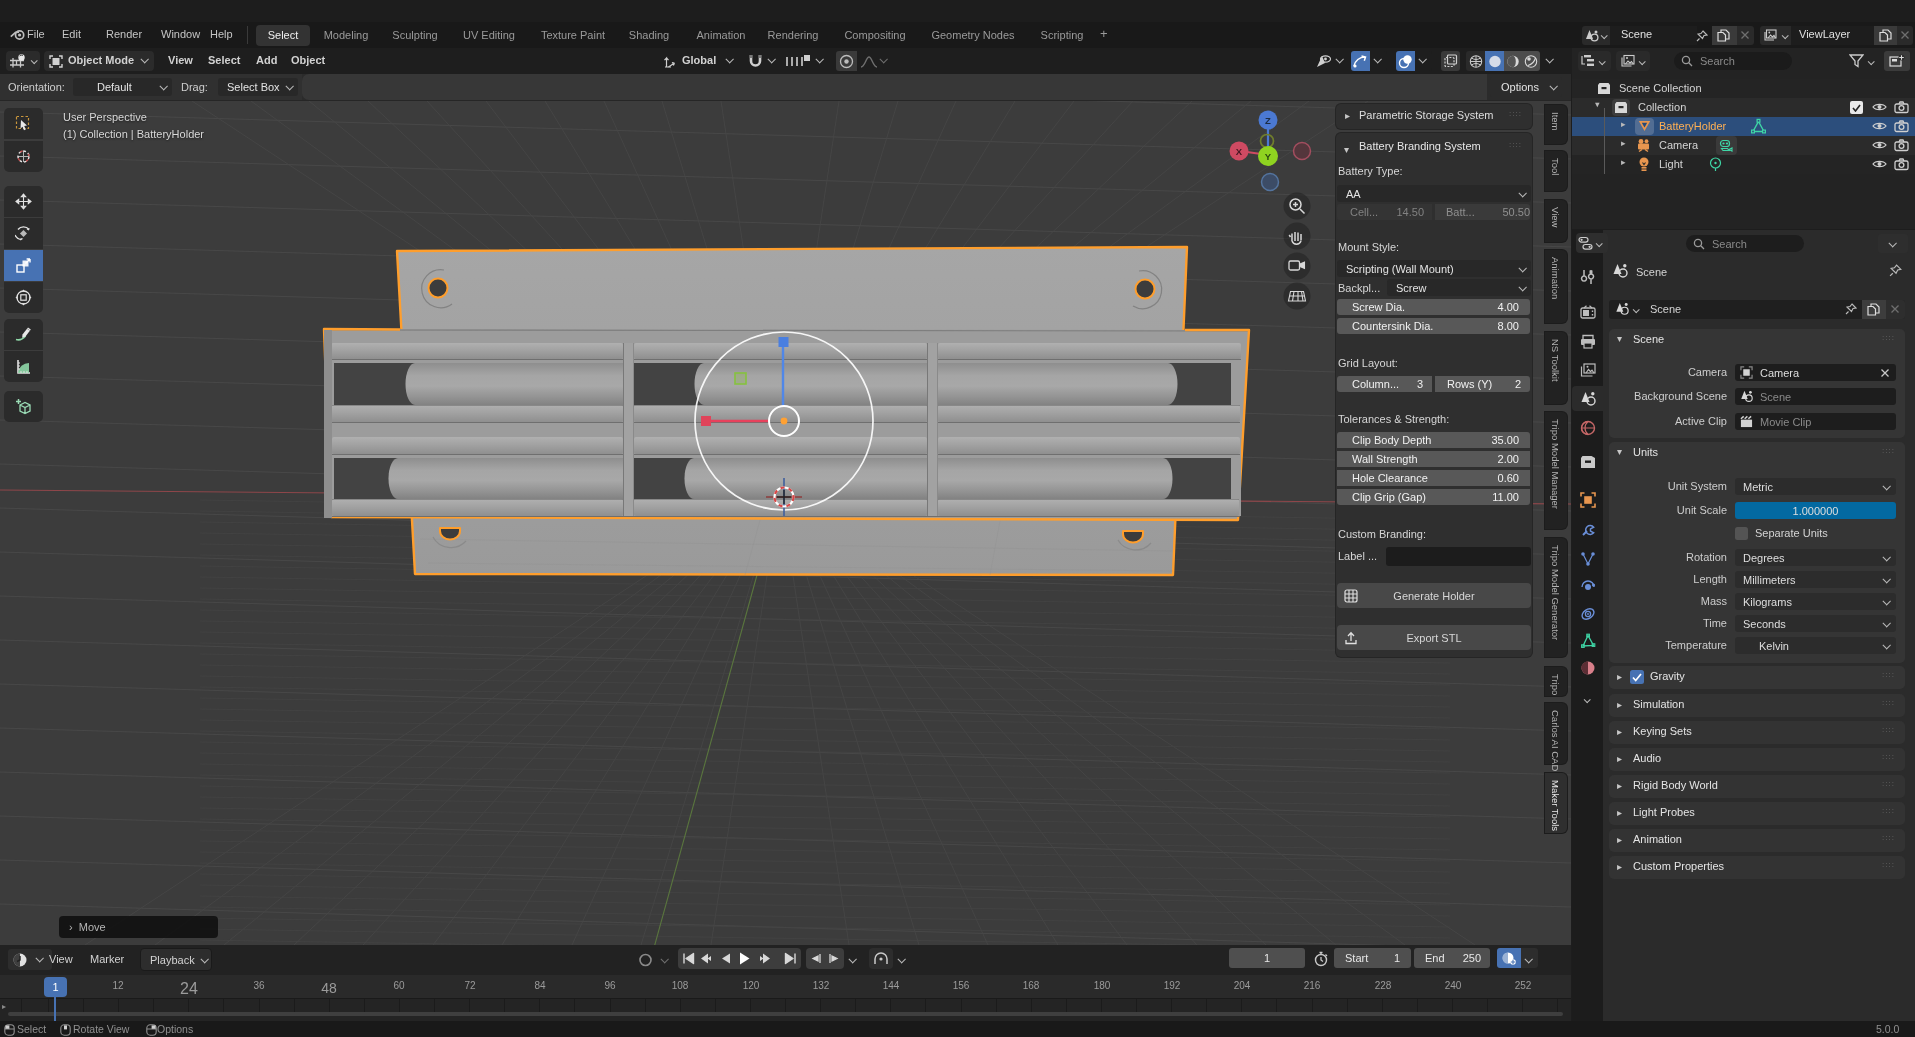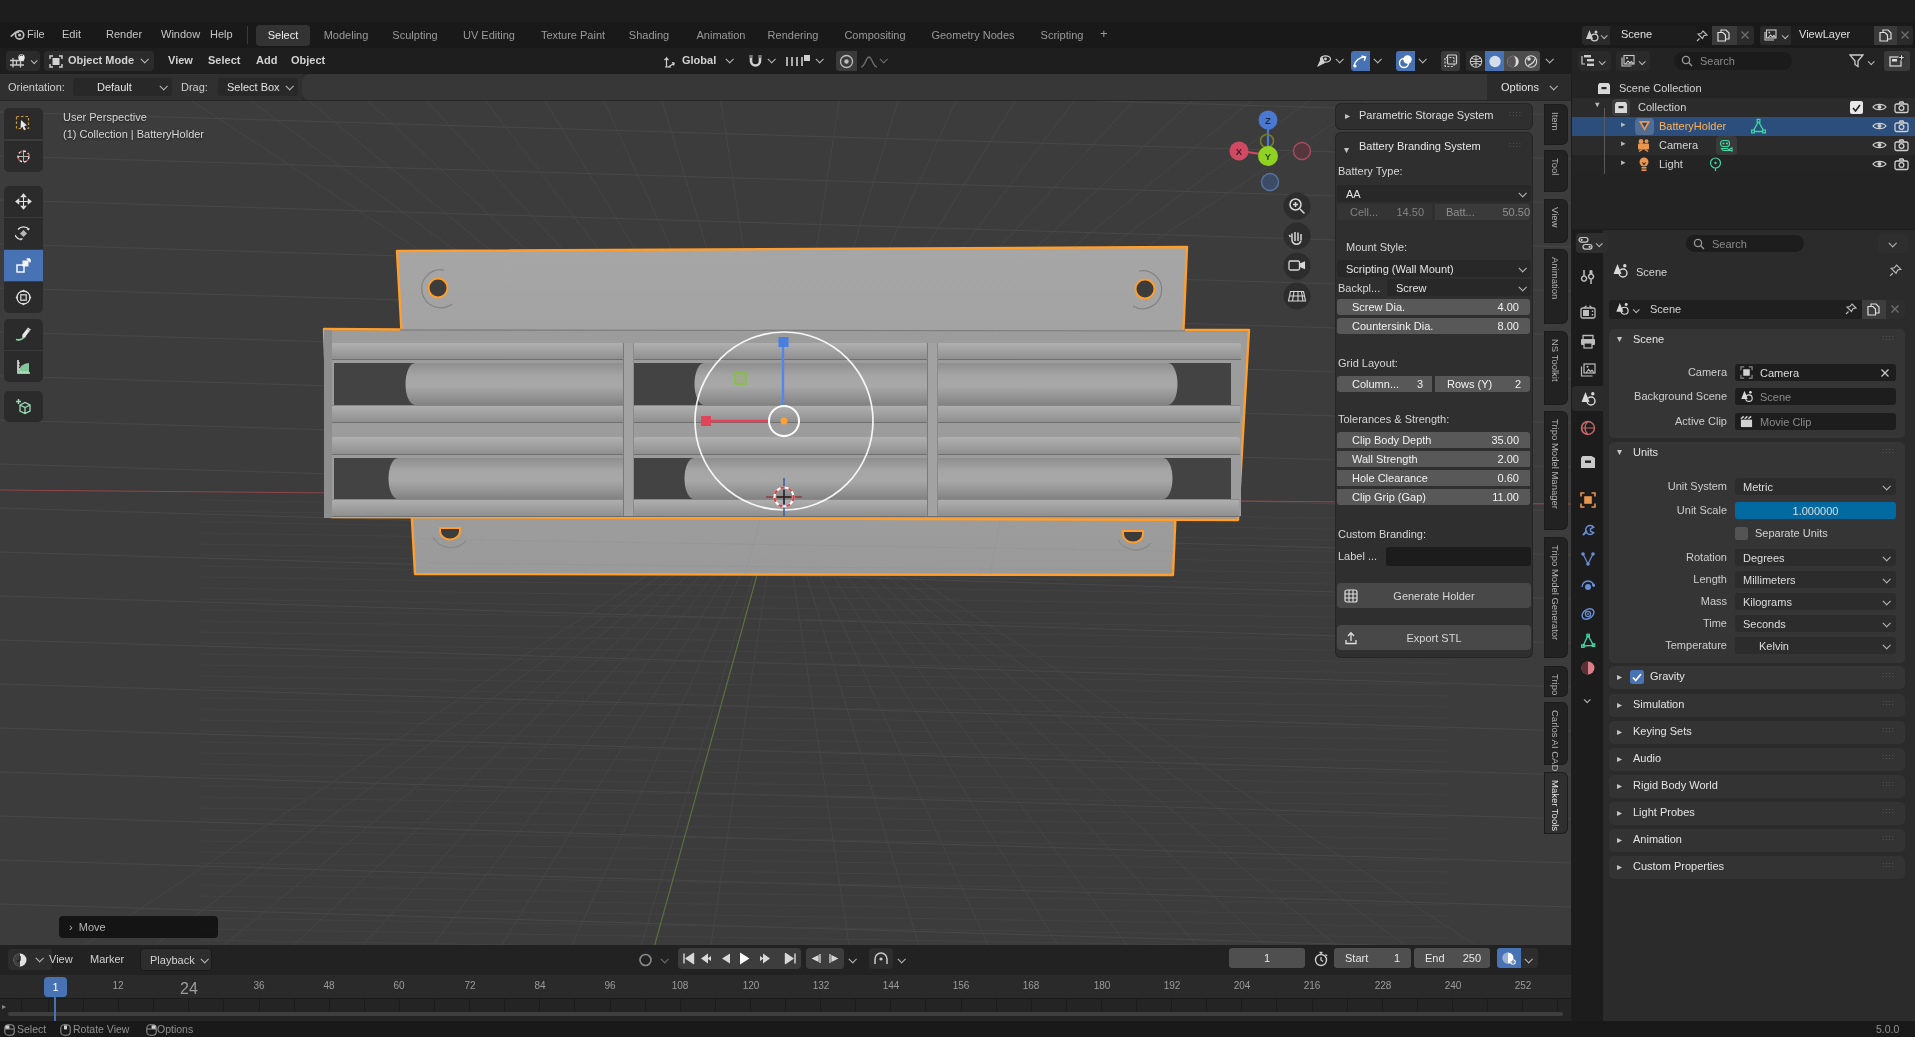--- a/index.html
+++ b/index.html
@@ -463,21 +463,21 @@
           <span class="chev"></span>
         </div>
       <div class="abs f" style="left:1px;top:71px;width:95px;height:16px;background:#343434;border-radius:3px 0 0 3px;color:#828282">
           <span style="margin-left:13px">Cell...</span>
           <span style="margin-left:auto;margin-right:8px">14.50</span>
         </div>
       <div class="abs f" style="left:99px;top:71px;width:95px;height:16px;background:#3a3a3a;border-radius:0 3px 3px 0;color:#8f8f8f">
           <span style="margin-left:11px">Batt...</span>
           <span style="margin-left:auto;">50.50</span>
         </div>
-      <span class="txt abs" style="left:10px;top:108px">Mount Style:</span>
+      <span class="txt abs" style="left:2px;top:108px">Mount Style:</span>
       <div class="dd" style="left:1px;top:127px;width:194px;height:17px">
           <span style="margin-left:9px">Scripting (Wall Mount)</span>
           <span class="chev"></span>
         </div>
       <span class="txt abs" style="left:2px;top:149px">Backpl...</span>
       <div class="dd" style="left:51px;top:146px;width:144px;height:17px">
           <span style="margin-left:9px">Screw</span>
           <span class="chev"></span>
         </div>
       <div class="abs f sl" style="left:1px;top:166px;width:193px;height:16px;">
@@ -1009,21 +1009,21 @@
         <circle cx="12" cy="11" r="2.8" fill="#fff"></circle>
         <path d="M12 8.8 v4.4 M9.8 11 h4.4" stroke="#4772b3" stroke-width="1.1"></path>
       </svg>
     <div class="abs" style="left:1521px;top:3px;width:17px;height:20px;background:#2d2d2d;border-radius:0 3px 3px 0"></div>
     <span class="chev" style="position:absolute;left:1525px;top:12px"></span>
     <div class="abs" style="left:0;top:30px;width:1571px;height:23px;background:#2a2a2a"></div>
     <div class="abs" style="left:0;top:53px;width:1571px;height:23px;background:#242424;border-top:1px solid #1a1a1a"></div>
     <span class="abs" style="left:104px;top:35px;width:28px;text-align:center;font-size:10px;color:#9b9b9b">12</span>
     <span class="abs" style="left:175px;top:35px;width:28px;text-align:center;font-size:16px;color:#9b9b9b">24</span>
     <span class="abs" style="left:245px;top:35px;width:28px;text-align:center;font-size:10px;color:#9b9b9b">36</span>
-    <span class="abs" style="left:315px;top:35px;width:28px;text-align:center;font-size:10px;color:#9b9b9b">48</span>
+    <span class="abs" style="left:315px;top:35px;width:28px;text-align:center;font-size:14px;color:#9b9b9b">48</span>
     <span class="abs" style="left:385px;top:35px;width:28px;text-align:center;font-size:10px;color:#9b9b9b">60</span>
     <span class="abs" style="left:456px;top:35px;width:28px;text-align:center;font-size:10px;color:#9b9b9b">72</span>
     <span class="abs" style="left:526px;top:35px;width:28px;text-align:center;font-size:10px;color:#9b9b9b">84</span>
     <span class="abs" style="left:596px;top:35px;width:28px;text-align:center;font-size:10px;color:#9b9b9b">96</span>
     <span class="abs" style="left:666px;top:35px;width:28px;text-align:center;font-size:10px;color:#9b9b9b">108</span>
     <span class="abs" style="left:737px;top:35px;width:28px;text-align:center;font-size:10px;color:#9b9b9b">120</span>
     <span class="abs" style="left:807px;top:35px;width:28px;text-align:center;font-size:10px;color:#9b9b9b">132</span>
     <span class="abs" style="left:877px;top:35px;width:28px;text-align:center;font-size:10px;color:#9b9b9b">144</span>
     <span class="abs" style="left:947px;top:35px;width:28px;text-align:center;font-size:10px;color:#9b9b9b">156</span>
     <span class="abs" style="left:1017px;top:35px;width:28px;text-align:center;font-size:10px;color:#9b9b9b">168</span>

